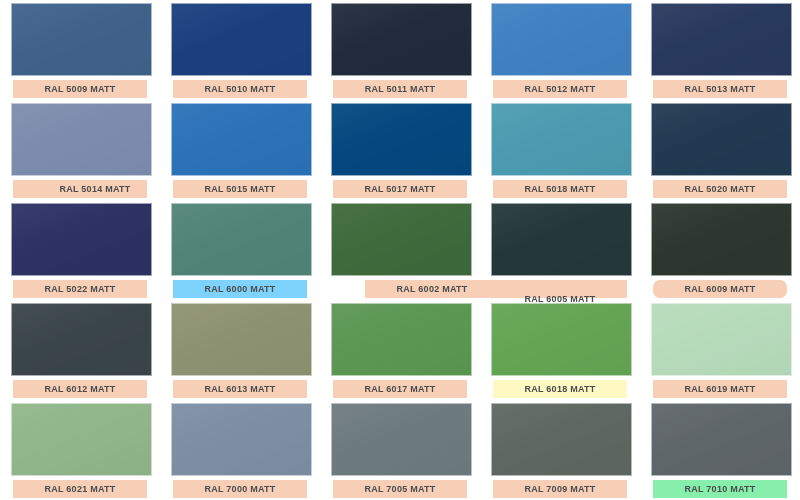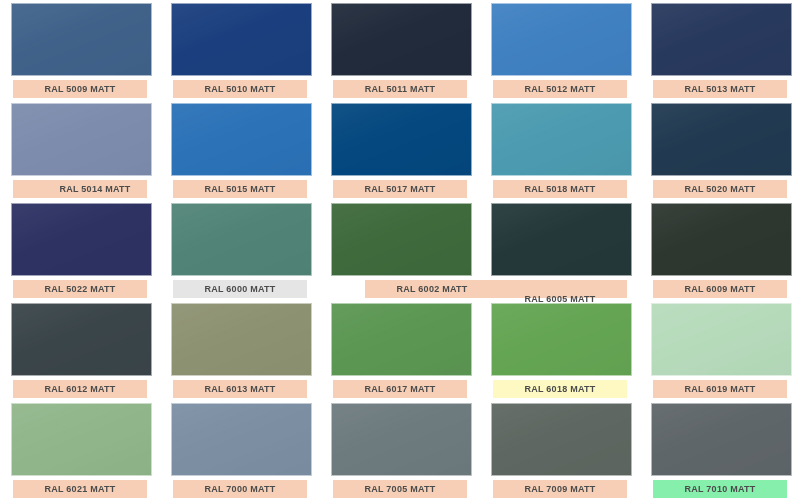--- a/index.html
+++ b/index.html
@@ -137,39 +137,39 @@
       </div>
     </div>
     <div class="swatch-cell">
       <div class="swatch-chip" style="background-color: rgb(45, 50, 99);"></div>
       <div class="swatch-label" style="background-color: rgb(246, 207, 182);">
         <span class="swatch-label-text" style="color: rgb(75, 75, 75);">RAL 5022 MATT</span>
       </div>
     </div>
     <div class="swatch-cell">
       <div class="swatch-chip" style="background-color: rgb(81, 132, 119);"></div>
-      <div class="swatch-label" style="background-color: #e5e5e5;">
+      <div class="swatch-label" style="background-color: #7dd3fc;">
         <span class="swatch-label-text" style="color: rgb(75, 75, 75);">RAL 6000 MATT</span>
       </div>
     </div>
     <div class="swatch-cell">
       <div class="swatch-chip" style="background-color: rgb(62, 106, 60);"></div>
       <div class="swatch-label" style="background-color: rgb(246, 207, 182); margin-left: 32px;">
         <span class="swatch-label-text" style="color: rgb(75, 75, 75);">RAL 6002 MATT</span>
       </div>
     </div>
     <div class="swatch-cell">
       <div class="swatch-chip" style="background-color: rgb(36, 56, 58);"></div>
       <div class="swatch-label" style="background-color: rgb(246, 207, 182);">
         <span class="swatch-label-text" style="color: rgb(75, 75, 75); margin-top: 20px;">RAL 6005 MATT</span>
       </div>
     </div>
     <div class="swatch-cell">
       <div class="swatch-chip" style="background-color: rgb(45, 55, 48);"></div>
-      <div class="swatch-label" style="background-color: rgb(246, 207, 182);">
+      <div class="swatch-label" style="background-color: rgb(246, 207, 182); border-radius: 7px;">
         <span class="swatch-label-text" style="color: rgb(75, 75, 75);">RAL 6009 MATT</span>
       </div>
     </div>
     <div class="swatch-cell">
       <div class="swatch-chip" style="background-color: rgb(58, 69, 74);"></div>
       <div class="swatch-label" style="background-color: rgb(246, 207, 182);">
         <span class="swatch-label-text" style="color: rgb(75, 75, 75);">RAL 6012 MATT</span>
       </div>
     </div>
     <div class="swatch-cell">

